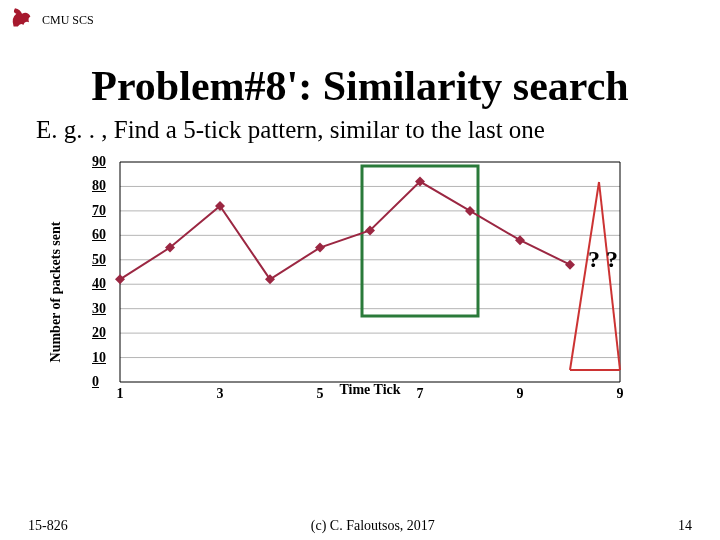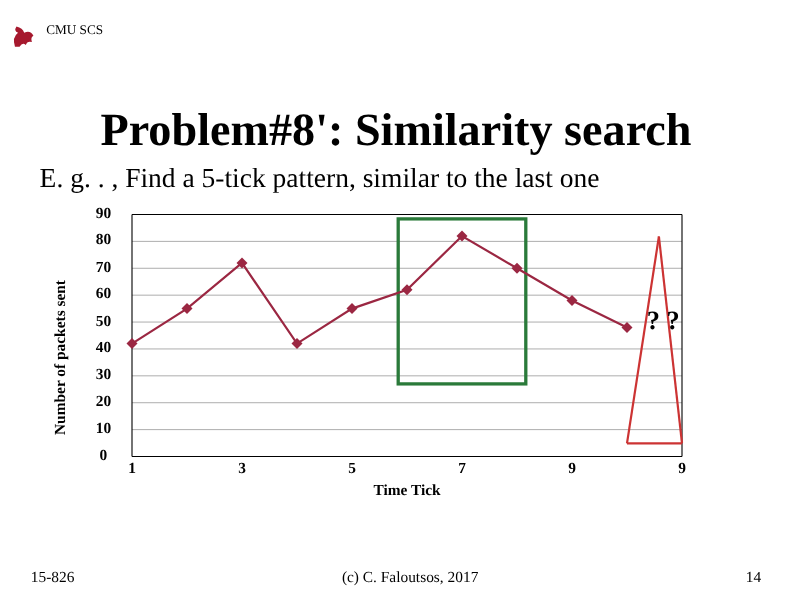--- a/index.html
+++ b/index.html
@@ -8,21 +8,22 @@
     width: 720px;
     height: 540px;
     background: #fff;
     font-family: "Times New Roman", Times, serif;
     color: #000;
     position: relative;
     overflow: hidden;
   }
   .header {
     display: flex;
-    padding: 20px 8px;
+    align-items: center;
+    padding: 4px 8px;
     gap: 6px;
   }
   .header-text {
     font-size: 12px;
     font-family: "Times New Roman", Times, serif;
   }
   .title {
     font-size: 42px;
     font-weight: bold;
     text-align: center;
@@ -46,47 +47,47 @@
     top: 50%;
     transform: translate(-50%, -50%) rotate(-90deg);
     transform-origin: center;
     font-size: 14px;
     font-weight: bold;
     white-space: nowrap;
   }
   .ytick {
     position: absolute;
     right: 100%;
-    margin-right: 12px;
+    margin-right: 0;
     font-size: 14px;
     font-weight: bold;
     transform: translateY(-50%);
-    text-align: center;
+    text-align: left;
     width: 28px;
+    text-decoration: underline;
   }
   .plot {
     position: absolute;
     left: 30px;
     top: 0;
     width: 500px;
     height: 220px;
   }
   .xtick {
     position: absolute;
     top: 100%;
     margin-top: 4px;
     font-size: 14px;
     font-weight: bold;
     transform: translateX(-50%);
   }
   .xlabel {
     position: absolute;
     left: 50%;
     top: 100%;
-    margin-top: 24px;
     transform: translateX(-50%);
     font-size: 14px;
     font-weight: bold;
   }
   .annotation {
     position: absolute;
     font-size: 24px;
     font-weight: bold;
     color: #000;
   }

